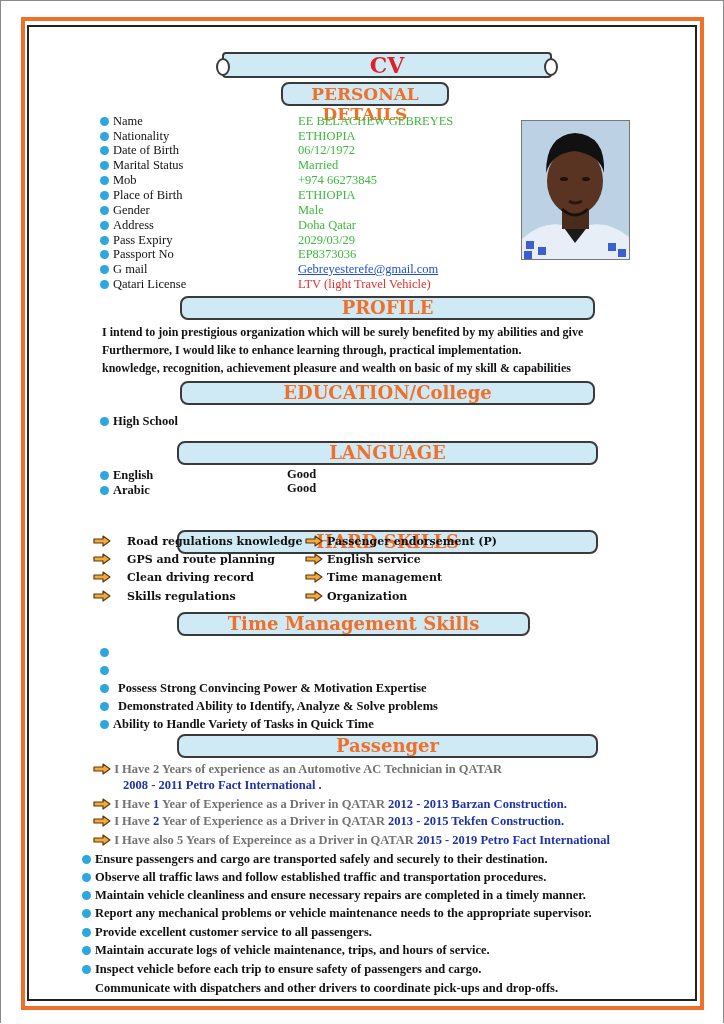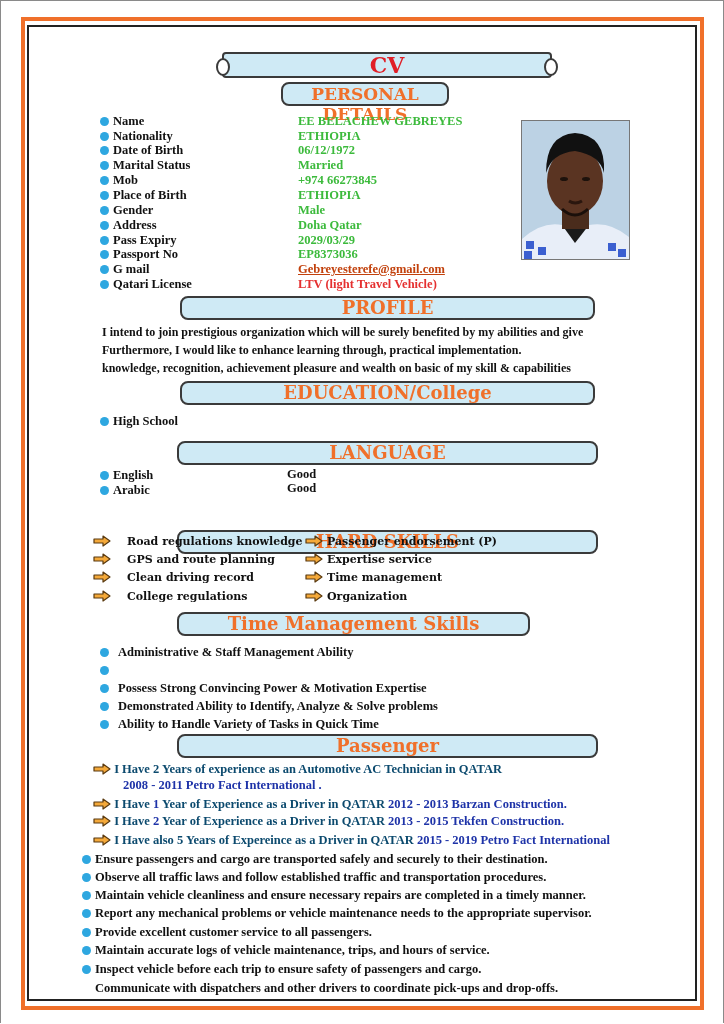--- a/index.html
+++ b/index.html
@@ -13,32 +13,32 @@
     box-sizing: border-box;
   }
   .cv-banner { left: 222px; top: 52px; width: 330px; height: 26px; border-radius: 4px; color: #e01f26; font-size: 22px; line-height: 22px; text-align: center; }
   .cv-banner::before, .cv-banner::after {
     content: ""; position: absolute; top: 4px; width: 10px; height: 14px; background: #fff; border: 2px solid #3a3a3a; border-radius: 50%;
   }
   .cv-banner::before { left: -8px; }
   .cv-banner::after { right: -8px; }
   .pd-banner { left: 281px; top: 82px; width: 168px; height: 24px; font-size: 17px; line-height: 20px; }
   .sec-banner { left: 180px; width: 415px; height: 24px; font-size: 18px; line-height: 20px; }
-  .kv-row { position: absolute; left: 100px; height: 15px; font-size: 12.5px; font-weight: bold; color: #111; line-height: 15px; white-space: nowrap; }
+  .kv-row { position: absolute; left: 100px; height: 15px; font-size: 12.5px; font-weight: normal; color: #111; line-height: 15px; white-space: nowrap; }
   .dot { display: inline-block; width: 9px; height: 9px; border-radius: 50%; background: #2ea7e0; margin-right: 4px; vertical-align: -1px; }
   .kv-val { position: absolute; left: 198px; top: 0; color: #3cba3c; }
-  .kv-val.link { color: #c2410c; text-decoration: underline; }
+  .kv-val.link { color: #1d4ed8; text-decoration: underline; }
   .kv-val.red { color: #e53030; }
   .photo { position: absolute; left: 521px; top: 120px; width: 107px; height: 138px; background: #b8cfe2; border: 1px solid #777; overflow: hidden; }
   .para { position: absolute; left: 102px; width: 520px; font-size: 12px; font-weight: bold; color: #111; line-height: 18px; }
   .bullet-line { position: absolute; font-size: 12.5px; font-weight: bold; color: #111; white-space: nowrap; line-height: 15px; }
   .skill { position: absolute; font-size: 11px; font-weight: bold; color: #111; white-space: nowrap; font-family: "DejaVu Serif", serif; line-height: 14px; }
   .arrow { display: inline-block; width: 18px; height: 12px; vertical-align: -2px; }
   .exp-line { position: absolute; left: 93px; font-size: 12.5px; font-weight: bold; white-space: nowrap; line-height: 15px; }
-  .red { color: #0c4a6e; }
+  .red { color: #737373; }
   .blue { color: #1e33a8; }
 </style>
 </head>
 <body>
 
 <svg width="0" height="0" style="position:absolute">
   <defs>
     <symbol id="arrow-sym" viewBox="0 0 18 12">
       <path d="M1 4 H10 V1 L17 6 L10 11 V8 H1 Z" fill="#f4a93a" stroke="#5a3a10" stroke-width="1.2" stroke-linejoin="round"></path>
     </symbol>
@@ -103,41 +103,41 @@
       <use href="#arrow-sym"></use>
     </svg><span style="margin-left:16px">Road regulations knowledge</span></div>
 <div class="skill" style="left:93px;top:553px"><svg class="arrow">
       <use href="#arrow-sym"></use>
     </svg><span style="margin-left:16px">GPS and route planning</span></div>
 <div class="skill" style="left:93px;top:571px"><svg class="arrow">
       <use href="#arrow-sym"></use>
     </svg><span style="margin-left:16px">Clean driving record</span></div>
 <div class="skill" style="left:93px;top:590px"><svg class="arrow">
       <use href="#arrow-sym"></use>
-    </svg><span style="margin-left:16px">College regulations</span></div>
+    </svg><span style="margin-left:16px">Skills regulations</span></div>
 
 <div class="skill" style="left:305px;top:535px"><svg class="arrow">
       <use href="#arrow-sym"></use>
     </svg><span style="margin-left:4px">Passenger endorsement (P)</span></div>
 <div class="skill" style="left:305px;top:553px"><svg class="arrow">
       <use href="#arrow-sym"></use>
-    </svg><span style="margin-left:4px">Expertise service</span></div>
+    </svg><span style="margin-left:4px">English service</span></div>
 <div class="skill" style="left:305px;top:571px"><svg class="arrow">
       <use href="#arrow-sym"></use>
     </svg><span style="margin-left:4px">Time management</span></div>
 <div class="skill" style="left:305px;top:590px"><svg class="arrow">
       <use href="#arrow-sym"></use>
     </svg><span style="margin-left:4px">Organization</span></div>
 
 <div class="banner sec-banner" style="left:177px;width:353px;top:612px"><span>Time Management Skills</span></div>
-<div class="bullet-line" style="left:100px;top:645px"><span class="dot"></span><span style="margin-left:5px">Administrative &amp; Staff Management Ability</span></div>
+<div class="bullet-line" style="left:100px;top:645px"><span class="dot"></span></div>
 <div class="bullet-line" style="left:100px;top:663px"><span class="dot"></span></div>
 <div class="bullet-line" style="left:100px;top:681px"><span class="dot"></span><span style="margin-left:5px">Possess Strong Convincing Power &amp; Motivation Expertise</span></div>
 <div class="bullet-line" style="left:100px;top:699px"><span class="dot"></span><span style="margin-left:5px">Demonstrated Ability to Identify, Analyze &amp; Solve problems</span></div>
-<div class="bullet-line" style="left:100px;top:717px"><span class="dot"></span><span style="margin-left:5px">Ability to Handle Variety of Tasks in Quick Time</span></div>
+<div class="bullet-line" style="left:100px;top:717px"><span class="dot"></span><span style="">Ability to Handle Variety of Tasks in Quick Time</span></div>
 
 <div class="banner sec-banner" style="left:177px;width:421px;top:734px"><span>Passenger</span></div>
 
 <div class="exp-line" style="top:762px"><svg class="arrow">
       <use href="#arrow-sym"></use>
     </svg> <span class="red">I Have 2 Years of experience as an Automotive AC Technician in QATAR</span></div>
 <div class="exp-line" style="left:123px;top:778px"><span class="blue">2008 - 2011 Petro Fact International .</span></div>
 
 <div class="exp-line" style="top:797px"><svg class="arrow">
       <use href="#arrow-sym"></use>

